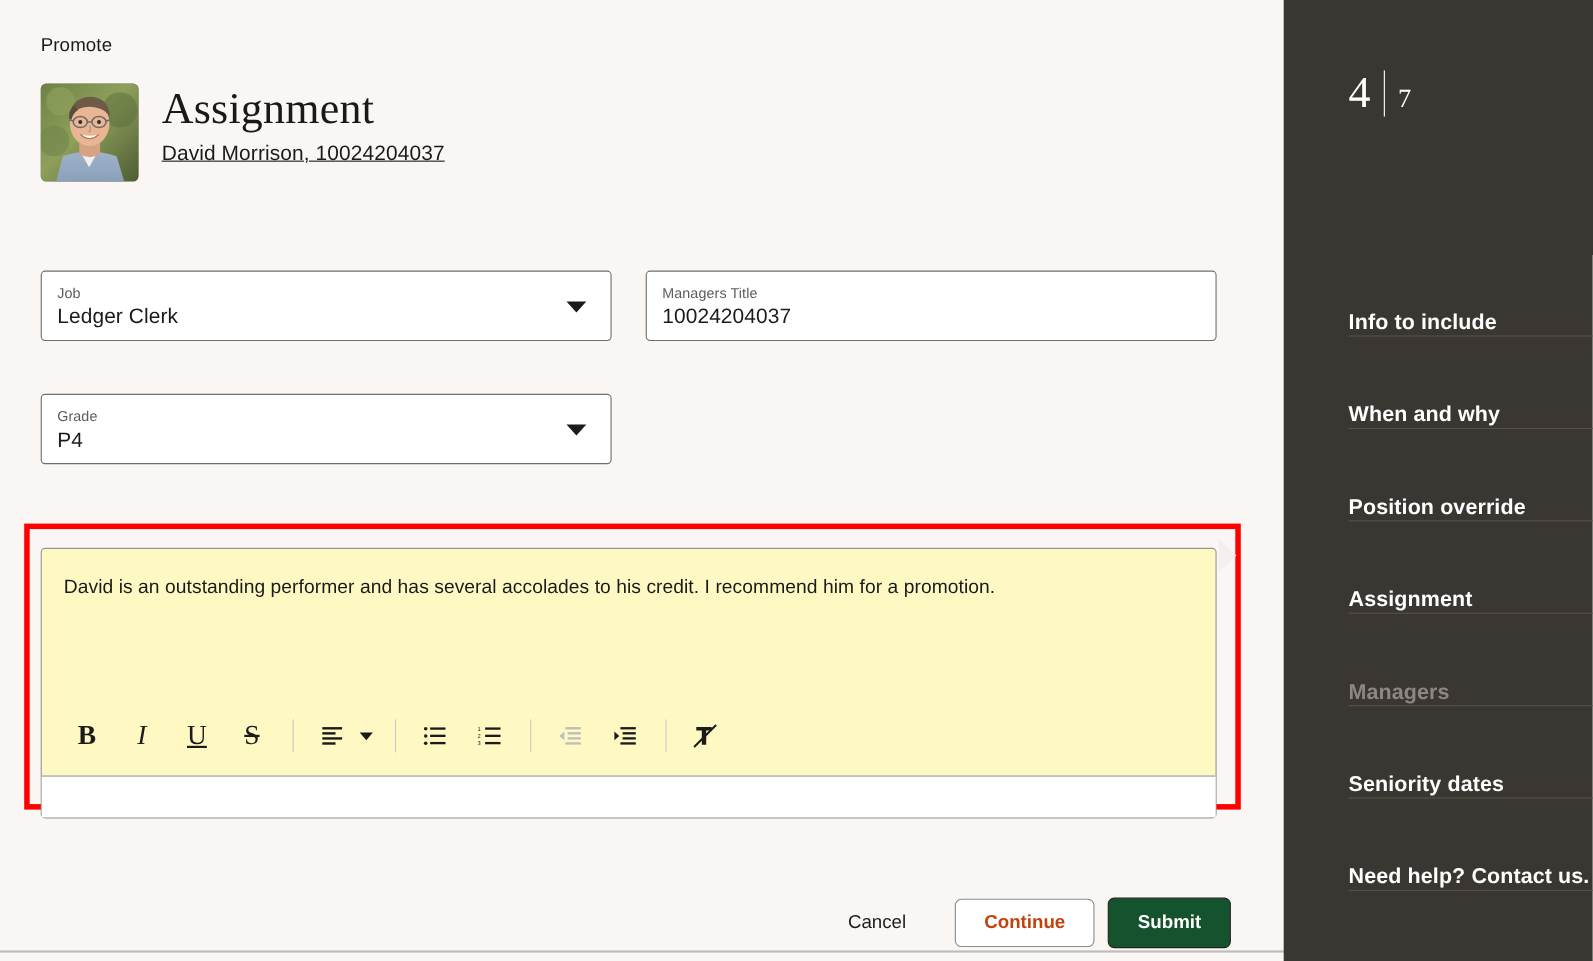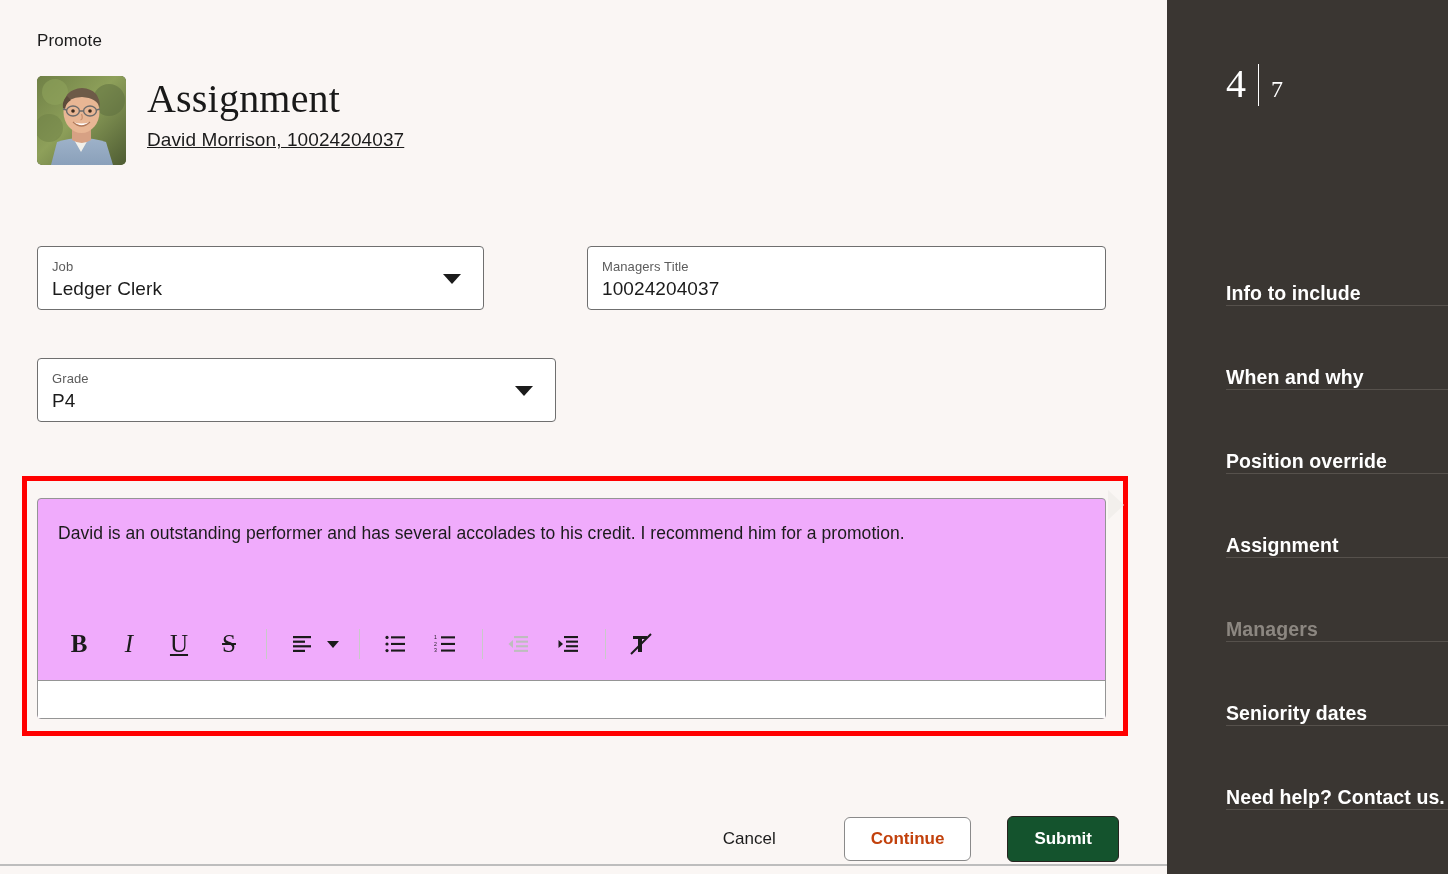--- a/index.html
+++ b/index.html
@@ -98,38 +98,38 @@
     position: absolute;
     right: 22px;
     top: 50%;
     margin-top: -4px;
     width: 0; height: 0;
     border-left: 9px solid transparent;
     border-right: 9px solid transparent;
     border-top: 10px solid #1b1b1b;
   }
 
-  #field-job     { left: 37px;  top: 246px; width: 447px; height: 64px; }
+  #field-job     { left: 37px;  top: 246px; width: 519px; height: 64px; }
   #field-btitle  { left: 587px; top: 246px; width: 519px; height: 64px; }
   #field-grade   { left: 37px;  top: 358px; width: 519px; height: 64px; }
 
   
   #highlight {
     position: absolute;
     left: 22px; top: 476px;
     width: 1106px; height: 260px;
     border: 5px solid #ff0000;
     background: transparent;
   }
 
   #editor {
     position: absolute;
     left: 37px; top: 498px;
-    width: 1069px; height: 221px;
-    background: #f0abfc;
+    width: 1069px; height: 246px;
+    background: #fef9c3;
     border: 1px solid #959595;
     border-radius: 4px;
     display: flex;
     flex-direction: column;
   }
 
   .editor-body {
     flex: 1 1 auto;
     position: relative;
   }
@@ -206,21 +206,20 @@
 
   
   #actions {
     position: absolute;
     left: 0; top: 816px;
     width: 1167px;
     display: flex;
     justify-content: flex-end;
     align-items: center;
     padding-right: 48px;
-    gap: 24px;
   }
   .btn-link {
     font-size: 17px;
     color: #1b1b1b;
     background: none;
     border: none;
     padding: 8px 14px;
     cursor: pointer;
     font-family: "Liberation Sans", sans-serif;
   }

